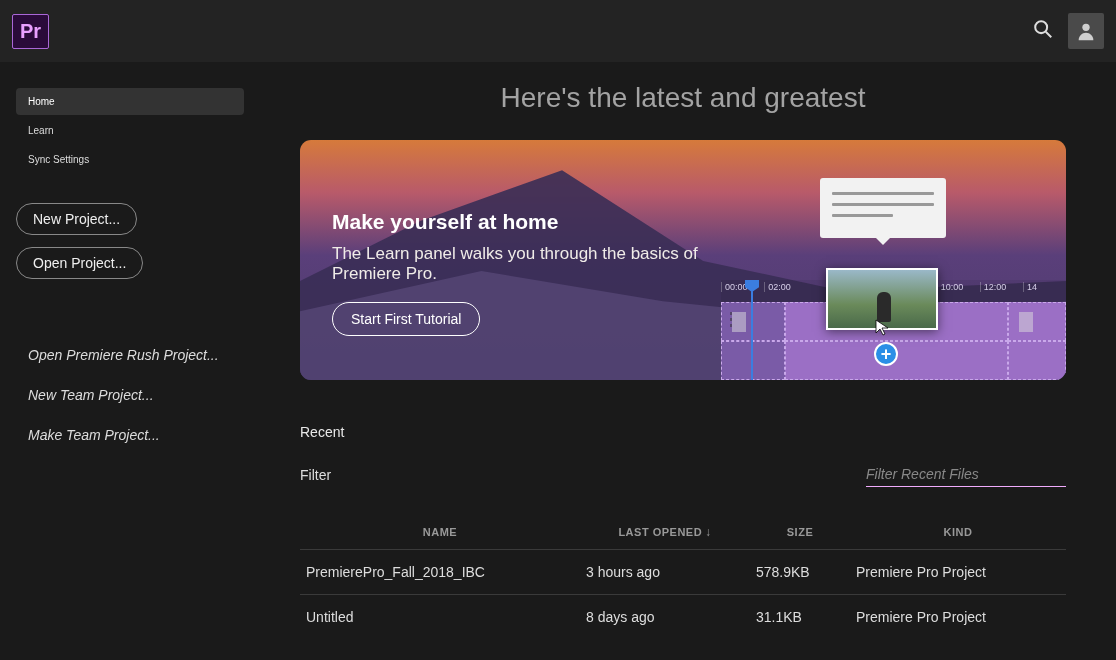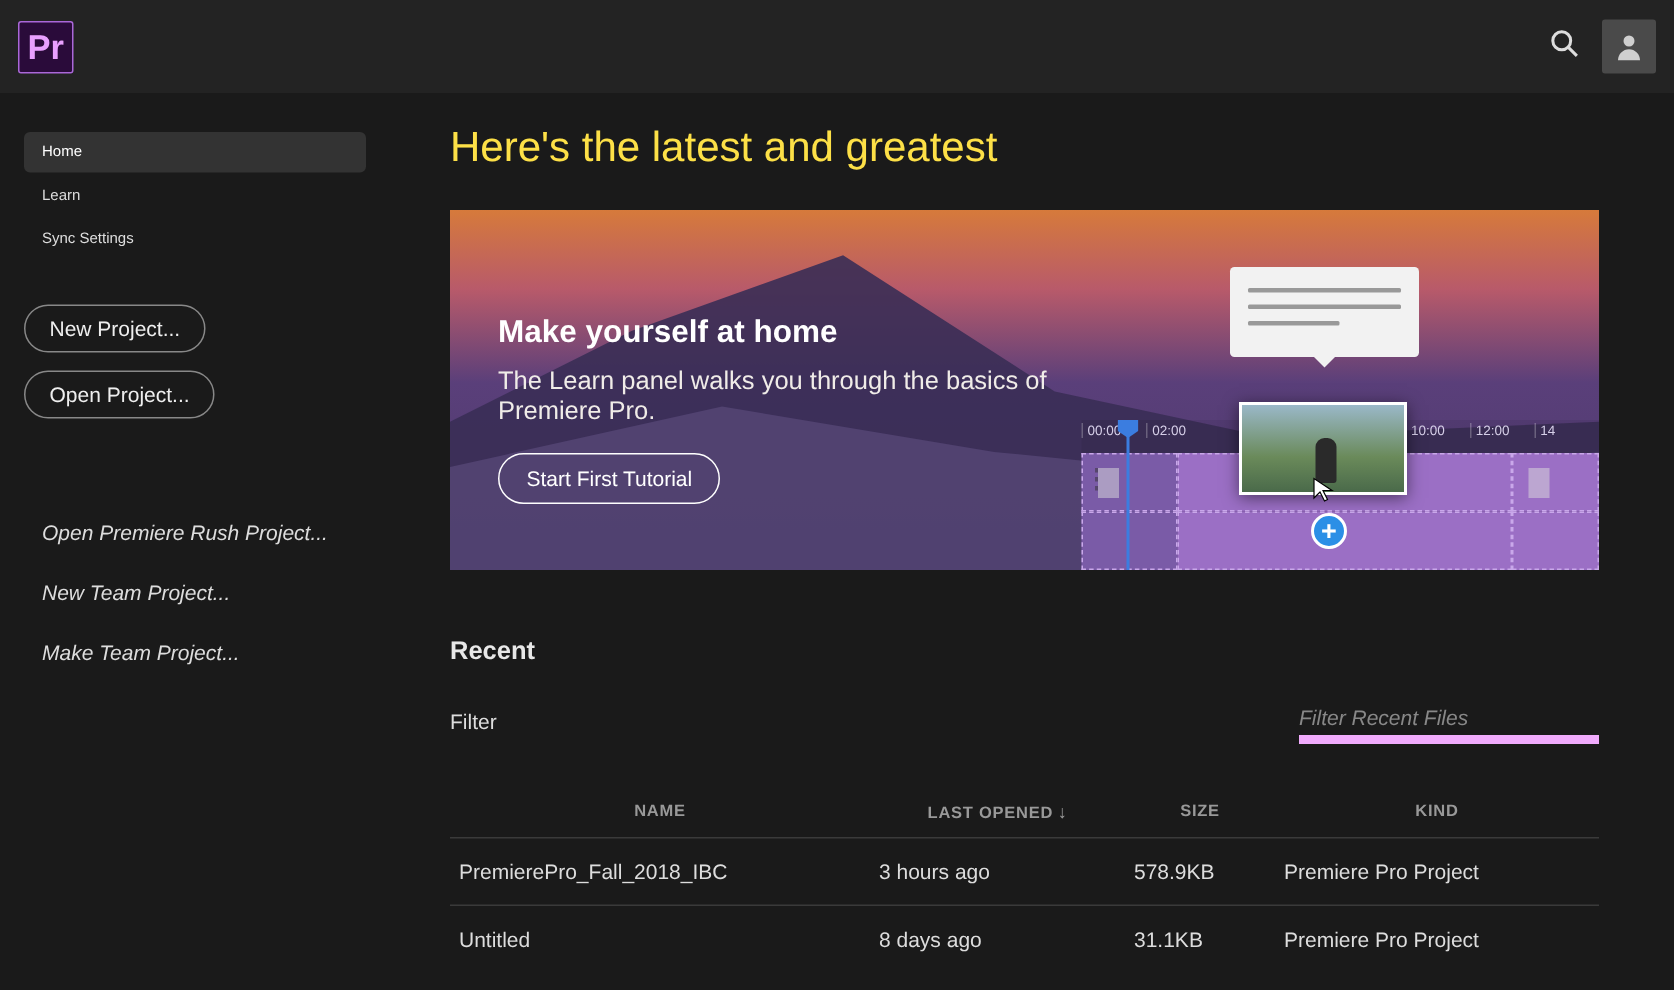--- a/index.html
+++ b/index.html
@@ -18,21 +18,21 @@
   align-items: center;
   padding: 0 12px;
   justify-content: space-between;
 }
 .topbar-right { display: flex; align-items: center; gap: 14px; }
 .logo-box {
   width: 37px; height: 35px;
   border: 1px solid #aa67d8;
   background: #2a0b3a;
   display: flex; align-items: center; justify-content: center;
-  color: #e9a0ff; font-weight: 700; font-size: 23px;
+  color: #e9a0ff; font-weight: 700; font-size: 20px;
   border-radius: 2px;
 }
 .search-icon svg { width: 22px; height: 22px; }
 .avatar {
   width: 36px; height: 36px; background: #4a4a4a;
   display: flex; align-items: center; justify-content: center;
   border-radius: 2px;
 }
 .avatar svg { width: 22px; height: 22px; fill: #cfcfcf; }
 .main { display: flex; height: 598px; }
@@ -70,29 +70,30 @@
   font-style: italic;
 }
 .spacer-sm { height: 28px; }
 .spacer-md { height: 44px; }
 .content {
   flex: 1;
   padding: 20px 50px 0 40px;
   overflow: hidden;
 }
 .headline {
+  text-align: center;
   font-weight: 300;
   font-size: 28px;
-  color: #fde047;
+  color: #a3a3a3;
   margin-bottom: 26px;
 }
 .hero {
   position: relative;
   height: 240px;
-  border-radius: 0;
+  border-radius: 11px;
   overflow: hidden;
   background: linear-gradient(180deg, #d67a3b 0%, #b85a6a 22%, #5a3f7a 48%, #4a3a6a 100%);
 }
 .mountain {
   position: absolute; inset: 0;
 }
 .hero-text {
   position: absolute;
   left: 32px; top: 70px;
   max-width: 420px;
@@ -169,28 +170,28 @@
 }
 .playhead{
   position:absolute; left:30px; top:0; width:2px; height:100px; background:#3b7de0;
 }
 .playhead::before{
   content:''; position:absolute; top:0; left:-6px;
   width:14px; height:12px; background:#3b7de0;
   clip-path: polygon(0 0,100% 0,100% 60%,50% 100%,0 60%);
 }
 .recent-heading{
-  font-size: 17px; font-weight: 700; margin-top: 44px; margin-bottom: 22px;
+  font-size: 14px; font-weight: 400; margin-top: 44px; margin-bottom: 22px;
 }
 .filter-row{
   display:flex; justify-content:space-between; align-items:center; gap:28px; margin-bottom:28px;
 }
 .filter-label{ font-size:14px; color:#ddd;}
 .filter-input{
-  background:transparent; border:none; border-bottom:6px solid #f0abfc;
+  background:transparent; border:none; border-bottom:1px solid #f0abfc;
   color:#ccc; font-size:14px; font-style:italic; padding:4px 0; width:200px;
 }
 .filter-input::placeholder{ color:#888; font-style:italic;}
 .table{ width:100%; border-collapse:collapse;}
 .table th{
   text-align:center; font-size:11px; letter-spacing:0.5px; color:#999;
   padding:10px 6px; font-weight:600; text-transform:uppercase;
 }
 .table td{
   padding:14px 6px; font-size:14px; color:#ddd; border-top:1px solid #3a3a3a;margin-left:17px;

